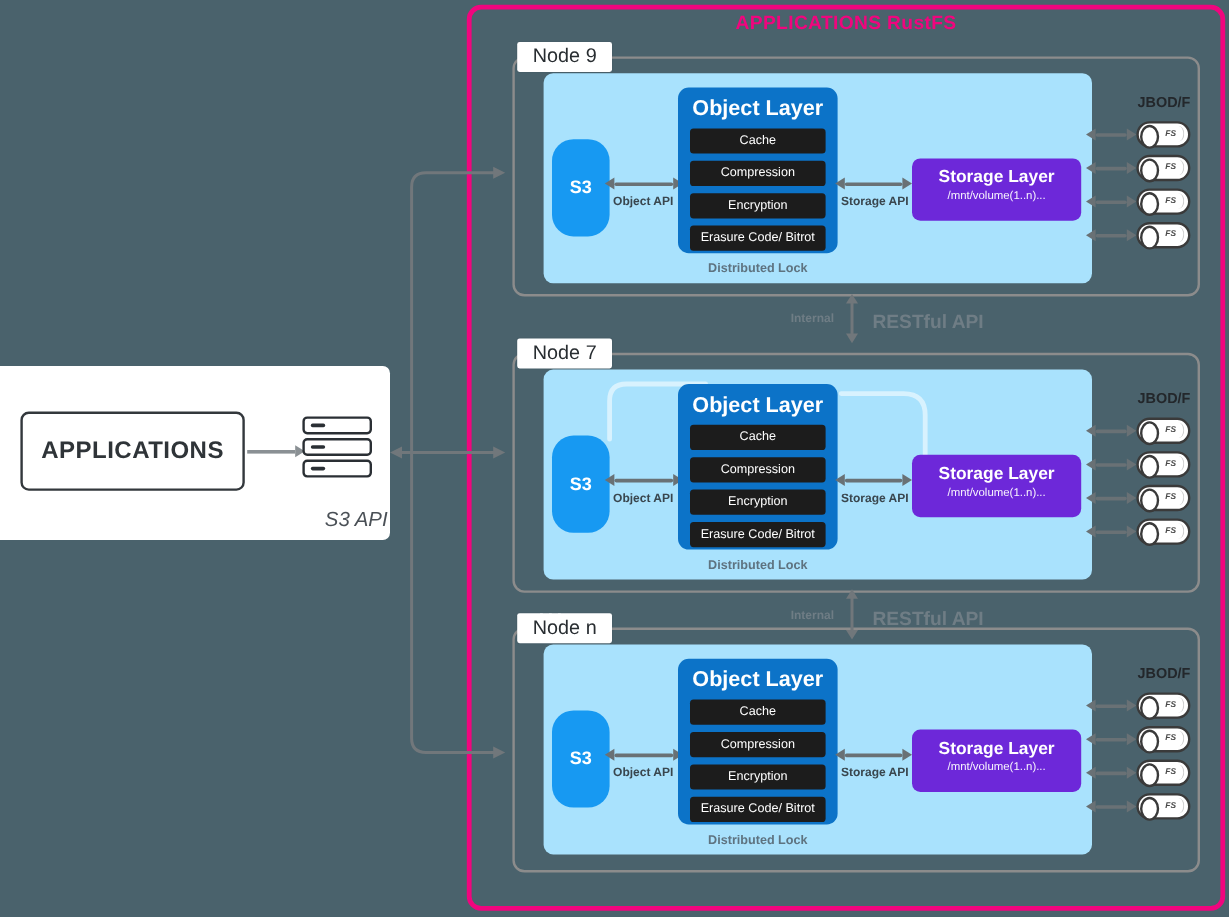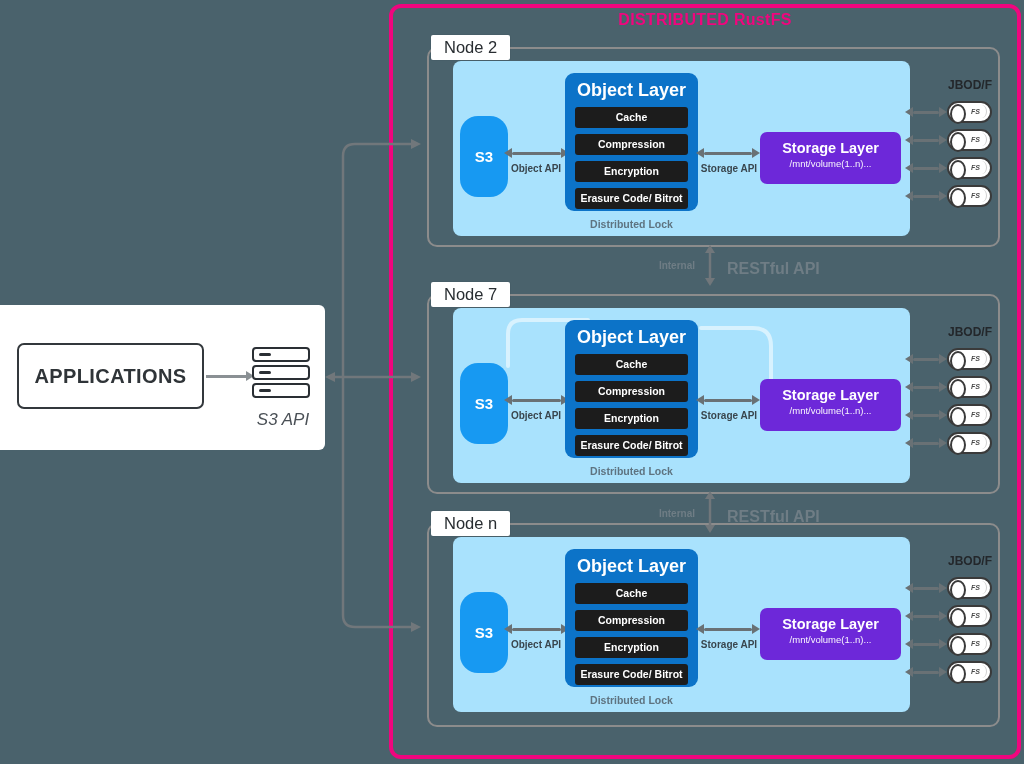--- a/index.html
+++ b/index.html
@@ -15,21 +15,21 @@
            display:flex;align-items:center;justify-content:center;z-index:4;}
   .app-box span{font-size:20px;color:#2F3438;letter-spacing:.4px;font-weight:700;}
   .app-arrow{left:206px;top:375px;width:40px;height:2.5px;background:#8A9094;z-index:4;}
   .app-arrow::after{content:"";position:absolute;right:-8px;top:-4.2px;
            border:5.5px solid transparent;border-right:0;border-left:8px solid #8A9094;}
   .server-icon{left:252px;top:347px;width:58px;z-index:4;}
   .server-bar{width:58px;height:15px;border:2.5px solid #2A2F34;border-radius:4px;
               background:#fff;margin-bottom:3px;box-sizing:border-box;position:relative;}
   .server-bar::before{content:"";position:absolute;left:5px;top:3.5px;width:12px;height:3.5px;
               background:#2A2F34;border-radius:2px;}
-  .s3api-label{left:243px;top:410px;width:80px;text-align:center;font-style:italic;
+  .s3api-label{left:243px;top:423px;width:80px;text-align:right;font-style:italic;
                font-size:17px;color:#4A5056;z-index:4;}
 
   
   .wires{left:0;top:0;z-index:2;pointer-events:none;}
 
   
   .dist-box{left:389px;top:4px;width:632px;height:755px;border:4px solid #F0057E;
             border-radius:12px;box-sizing:border-box;z-index:1;}
   .dist-title{position:absolute;left:0;top:3px;width:100%;text-align:center;
               font-size:16px;font-weight:bold;color:#F0057E;letter-spacing:.3px;}
@@ -48,21 +48,21 @@
   .panel{position:absolute;left:24px;top:12px;width:457px;height:175px;
          background:#A9E2FD;border-radius:8px;}
   .decor{position:absolute;left:0;top:0;}
   .s3-box{position:absolute;left:7px;top:55px;width:48px;height:81px;background:#1799F2;
           border-radius:18px;display:flex;align-items:center;justify-content:center;
           color:#fff;font-size:15px;font-weight:600;}
   .obj-layer{position:absolute;left:112px;top:12px;width:133px;height:138px;
              background:#0C73C8;border-radius:9px;}
   .obj-title{margin-top:7px;text-align:center;color:#fff;font-size:18px;font-weight:600;}
   .obj-item{margin:6px 10px 0 10px;height:21px;background:#1C1C1C;border-radius:3px;
-            color:#fff;font-size:10.5px;line-height:21px;text-align:center;font-weight:bold;}
+            color:#fff;font-size:10.5px;line-height:21px;text-align:center;}
   .dist-lock{position:absolute;left:112px;top:157px;width:133px;text-align:center;
              font-size:10.5px;font-weight:600;color:#5E7380;}
   .api-label{position:absolute;width:90px;text-align:center;font-size:10px;
              font-weight:bold;color:#39464E;}
   .storage-box{position:absolute;left:307px;top:71px;width:141px;height:52px;
                background:#6d28d9;border-radius:7px;color:#fff;text-align:center;}
   .storage-title{margin-top:8px;font-size:14.5px;font-weight:600;}
   .storage-sub{font-size:9.5px;margin-top:2px;opacity:.95;}
 
   
@@ -112,29 +112,29 @@
     <polygon points="421,627 411,622 411,632"></polygon>
     <polygon points="325,377 335,372 335,382"></polygon>
     <polygon points="710,245 705,253 715,253"></polygon>
     <polygon points="710,286 705,278 715,278"></polygon>
     <polygon points="710,491 705,499 715,499"></polygon>
     <polygon points="710,533 705,525 715,525"></polygon>
   </g>
 </svg>
 
 <div class="abs dist-box">
-  <div class="dist-title">DISTRIBUTED RustFS</div>
+  <div class="dist-title">APPLICATIONS RustFS</div>
 
   <div class="gap-label-left" style="top:252px">Internal</div>
   <div class="gap-label-right" style="top:252px">RESTful API</div>
   <div class="gap-label-left" style="top:500px">Internal</div>
   <div class="gap-label-right" style="top:500px">RESTful API</div>
   <div class="ellipsis">...</div>
 <div class="node" style="top: 39px; height: 200px;">
-    <div class="node-label">Node 2</div>
+    <div class="node-label">Node 9</div>
 
     <div class="panel">
 
       <div class="s3-box">
         <span>S3</span>
       </div>
 
       <div class="harrow" style="left:59px;top:91px;width:49px;"></div>
       <div class="api-label" style="left:38px;top:102px;">Object API</div>
 

